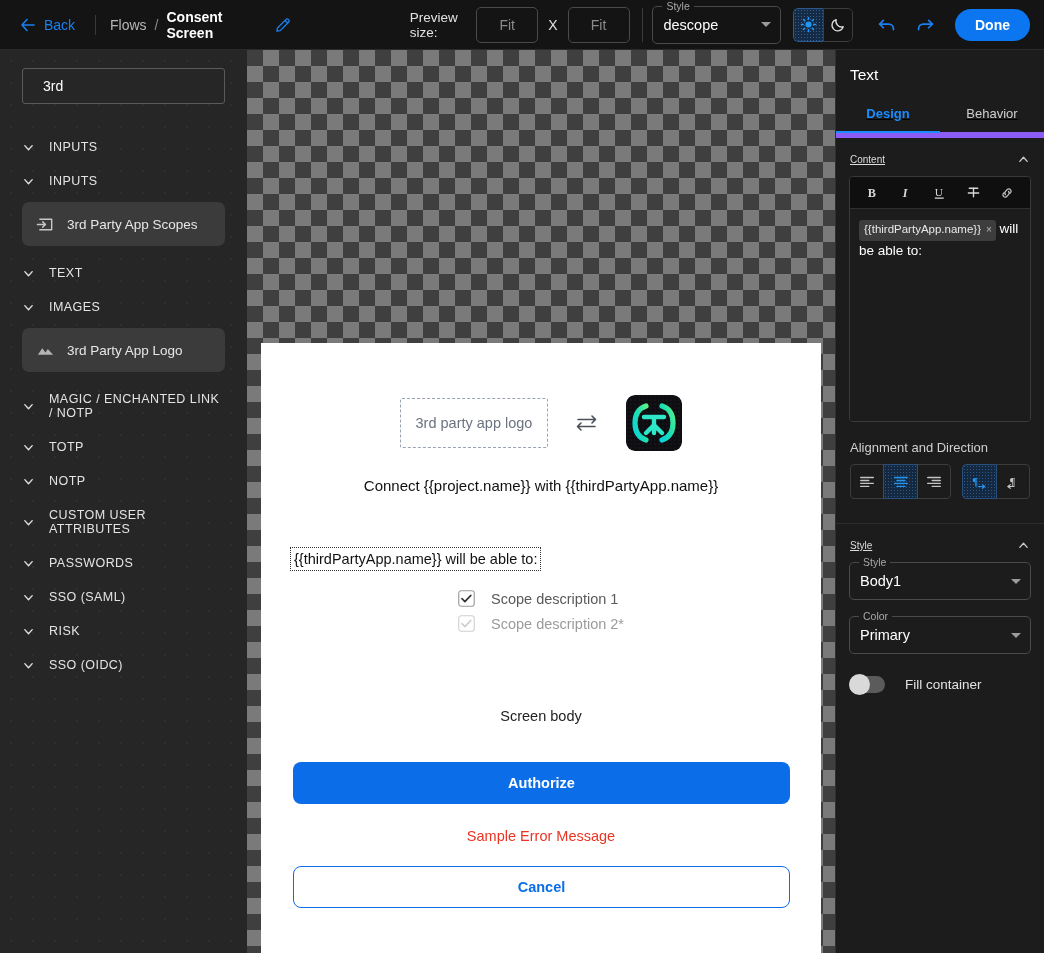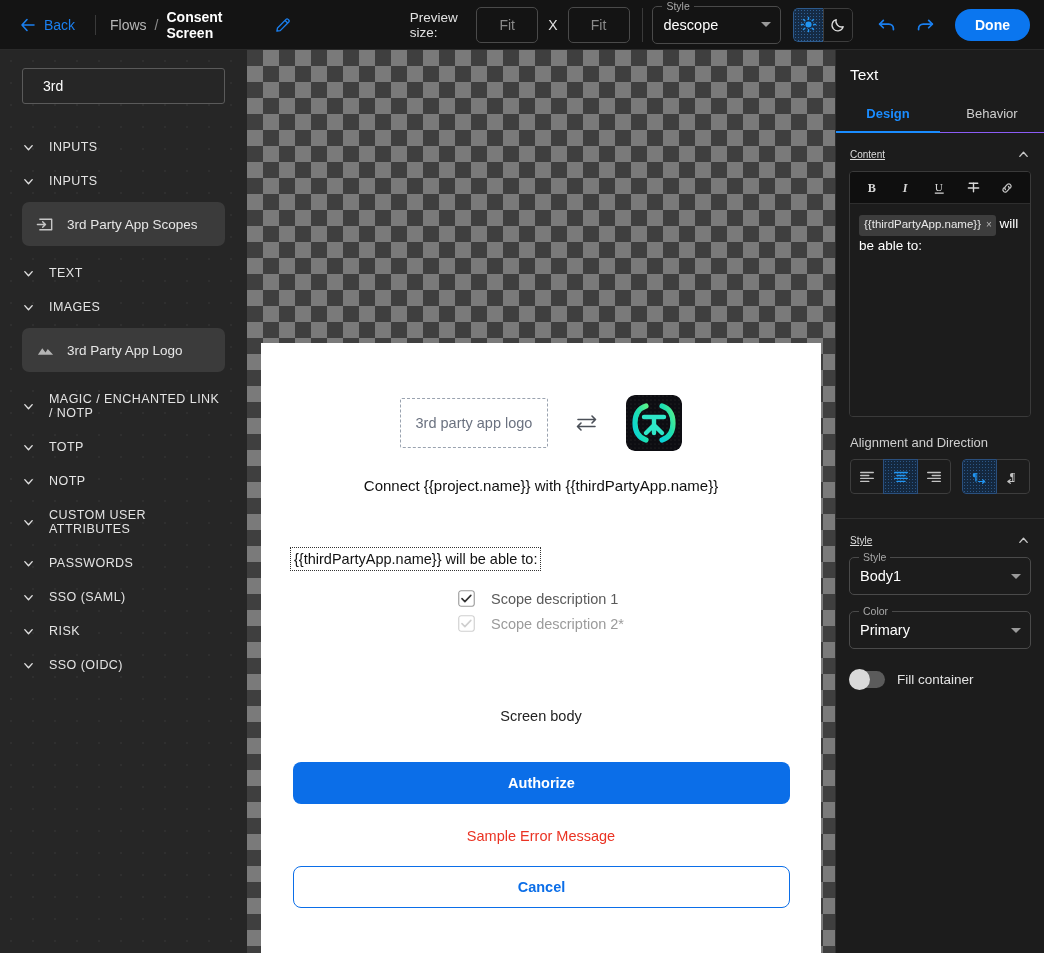--- a/index.html
+++ b/index.html
@@ -172,21 +172,21 @@
     font-size: 14.5px; font-weight: 700; cursor: pointer;
     font-family: "Liberation Sans", sans-serif;
   }
 
   
   .rpanel {
     width: 209px; min-width: 209px; background: #1c1c1c;
     border-left: 1px solid #2f2f2f; display: flex; flex-direction: column;
   }
   .rp-title { color: #fff; font-size: 15.5px; padding: 16px 14px 12px 14px; }
-  .rp-tabs { display: flex; border-bottom: 1px solid #8b5cf6; }
+  .rp-tabs { display: flex; border-bottom: 6px solid #8b5cf6; text-decoration: underline; }
   .rp-tab {
     flex: 1; text-align: center; padding: 10px 0 11px 0;
     font-size: 13px; color: #cfcfcf; cursor: pointer; position: relative;
   }
   .rp-tab.active { color: #1a8cff; font-weight: 700; }
   .rp-tab.active::after {
     content: ''; position: absolute; left: 0; right: 0; bottom: -1px;
     height: 2px; background: #1a8cff;
   }
 
@@ -236,21 +236,21 @@
     position: relative; margin: 0 13px 16px 13px; height: 38px;
     border: 1px solid #4a4a4a; border-radius: 5px;
     display: flex; align-items: center; padding: 0 10px; cursor: pointer;
   }
   .field .legend {
     position: absolute; top: -7px; left: 9px; background: #1c1c1c;
     padding: 0 4px; font-size: 10.5px; color: #a8a8a8;
   }
   .field .val { color: #ffffff; font-size: 14.5px; }
 
-  .toggle-row { display: flex; align-items: center; gap: 12px; padding: 6px 13px 0 13px; }
+  .toggle-row { display: flex; align-items: center; gap: 20px; padding: 6px 13px 0 13px; }
   .toggle {
     width: 36px; height: 17px; border-radius: 9px; background: #5b5b5b;
     position: relative; cursor: pointer; flex: none;
   }
   .toggle .knob {
     position: absolute; left: 0px; top: -2px; width: 21px; height: 21px;
     border-radius: 50%; background: #d9d9d9;
   }
   .toggle-label { color: #e2e2e2; font-size: 13.5px; }
 </style>

